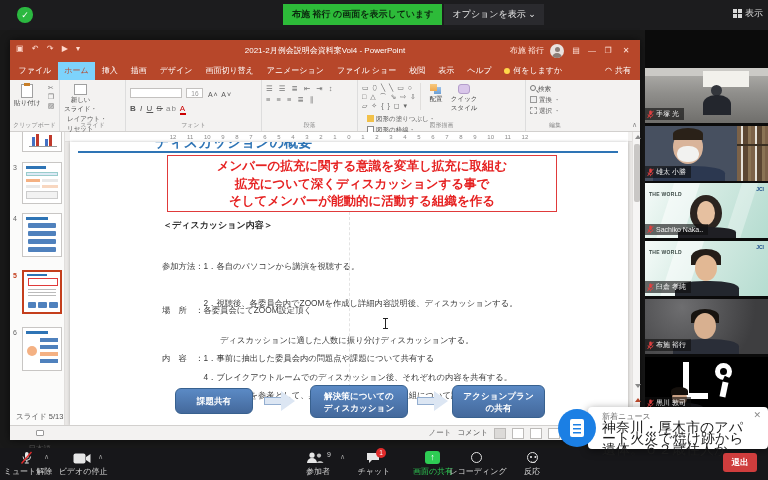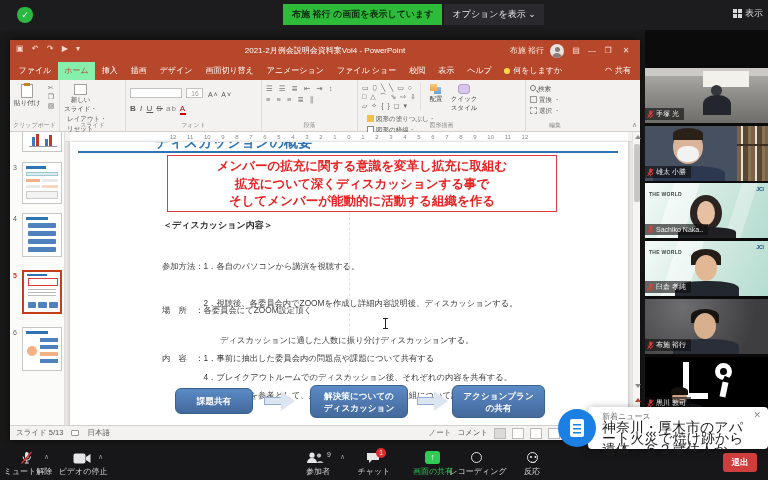--- a/index.html
+++ b/index.html
@@ -34,21 +34,21 @@
   .ppt-user{position:absolute;right:96px;top:0;font-size:8px;line-height:22px;color:#ffe3da;}
   .avatar{position:absolute;right:76px;top:4px;width:14px;height:14px;border-radius:50%;background:#e9e2df;overflow:hidden;}
   .avatar::before{content:"";position:absolute;left:4.5px;top:2.5px;width:5px;height:5px;border-radius:50%;background:#8a7d77;}
   .avatar::after{content:"";position:absolute;left:2px;top:8.5px;width:10px;height:7px;border-radius:5px 5px 0 0;background:#8a7d77;}
   .winctl{position:absolute;top:0;height:22px;width:16px;color:#ffe3da;font-size:8px;line-height:22px;text-align:center;}
   .ribbonopt{right:56px;} .winmin{right:40px;} .winmax{right:24px;} .winclose{right:6px;}
 
   .ppt-tabs{position:absolute;left:0;top:22px;width:630px;height:18px;background:#b7472a;display:flex;
             align-items:stretch;color:#fff;font-size:8px;padding-left:2px;}
   .ppt-tab{padding:0 6.5px;line-height:18px;white-space:nowrap;}
-  .ppt-tab.active{background:#86efac;color:#b7472a;}
+  .ppt-tab.active{background:#7dd3fc;color:#b7472a;}
   .bulb{width:6px;height:6px;border-radius:50%;background:#ffd84a;align-self:center;margin:0 3px 0 6px;}
   .assist{line-height:18px;white-space:nowrap;}
   .ppt-share{margin-left:auto;padding-right:9px;line-height:18px;display:flex;gap:3px;align-items:center;}
 
   .ribbon{position:absolute;left:0;top:40px;width:630px;height:52px;background:#f3f2f1;border-bottom:1px solid #d2d0ce;display:flex;}
   .rg{position:relative;height:100%;border-right:1px solid #ddd;padding:3px 4px 11px 4px;flex:none;}
   .rg-label{position:absolute;bottom:1px;left:0;right:0;text-align:center;font-size:6px;color:#8a8a8a;white-space:nowrap;}
   .rbtn-big{display:inline-block;vertical-align:top;text-align:center;font-size:6.5px;color:#444;}
   .clipicon{width:12px;height:14px;margin:1px auto 1px;background:#fff;border:1px solid #a0a0a0;position:relative;}
   .clipicon::before{content:"";position:absolute;left:2px;top:-2px;width:6px;height:3px;background:#c87f28;}
@@ -100,21 +100,21 @@
   .flowbox .l{line-height:12px;white-space:nowrap;}
   .flowarrow{position:absolute;width:32px;height:20px;}
   .fa-body{position:absolute;left:0;top:6px;width:17px;height:8px;background:#dce6f3;border:1px solid #93aed0;border-right:none;}
   .fa-head{position:absolute;left:17px;top:0;width:0;height:0;border-top:10px solid transparent;border-bottom:10px solid transparent;border-left:14px solid #dce6f3;}
   .vscroll{position:absolute;left:622px;top:92px;width:8px;height:293px;background:#f6f5f4;border-left:1px solid #e4e2e0;}
   .varrow{position:absolute;left:1.5px;width:0;height:0;border-left:3px solid transparent;border-right:3px solid transparent;}
   .vthumb{position:absolute;left:1px;top:12px;width:6px;height:58px;background:#c9c7c5;border-radius:2px;}
 
   .statusbar{position:absolute;left:0;top:385px;width:630px;height:15px;background:#f3f2f1;border-top:1px solid #d2d0ce;
              font-size:7.5px;color:#555;display:flex;align-items:center;}
-  .sb-left{display:flex;align-items:center;gap:8px;padding-left:6px;}
+  .sb-left{display:flex;align-items:center;gap:8px;padding-left:6px;flex-direction:column;}
   .book{width:8px;height:6px;background:#fff;border:1px solid #999;border-radius:1px;}
   .sb-right{margin-left:auto;display:flex;align-items:center;gap:6px;padding-right:4px;}
   .viewico{width:12px;height:11px;border:1px solid #bdbbb9;background:#fff;}
   .viewico.on{background:#dcdad8;}
   .ztrack{width:46px;height:1px;background:#9a9a9a;position:relative;}
   .zknob{position:absolute;left:28px;top:-4px;width:3px;height:9px;background:#777;}
 
   
   .videos{position:absolute;left:645px;top:30px;width:123px;height:418px;background:#0b0b0b;}
   .tile{position:absolute;left:0;width:123px;height:55px;overflow:hidden;background:#222;}

